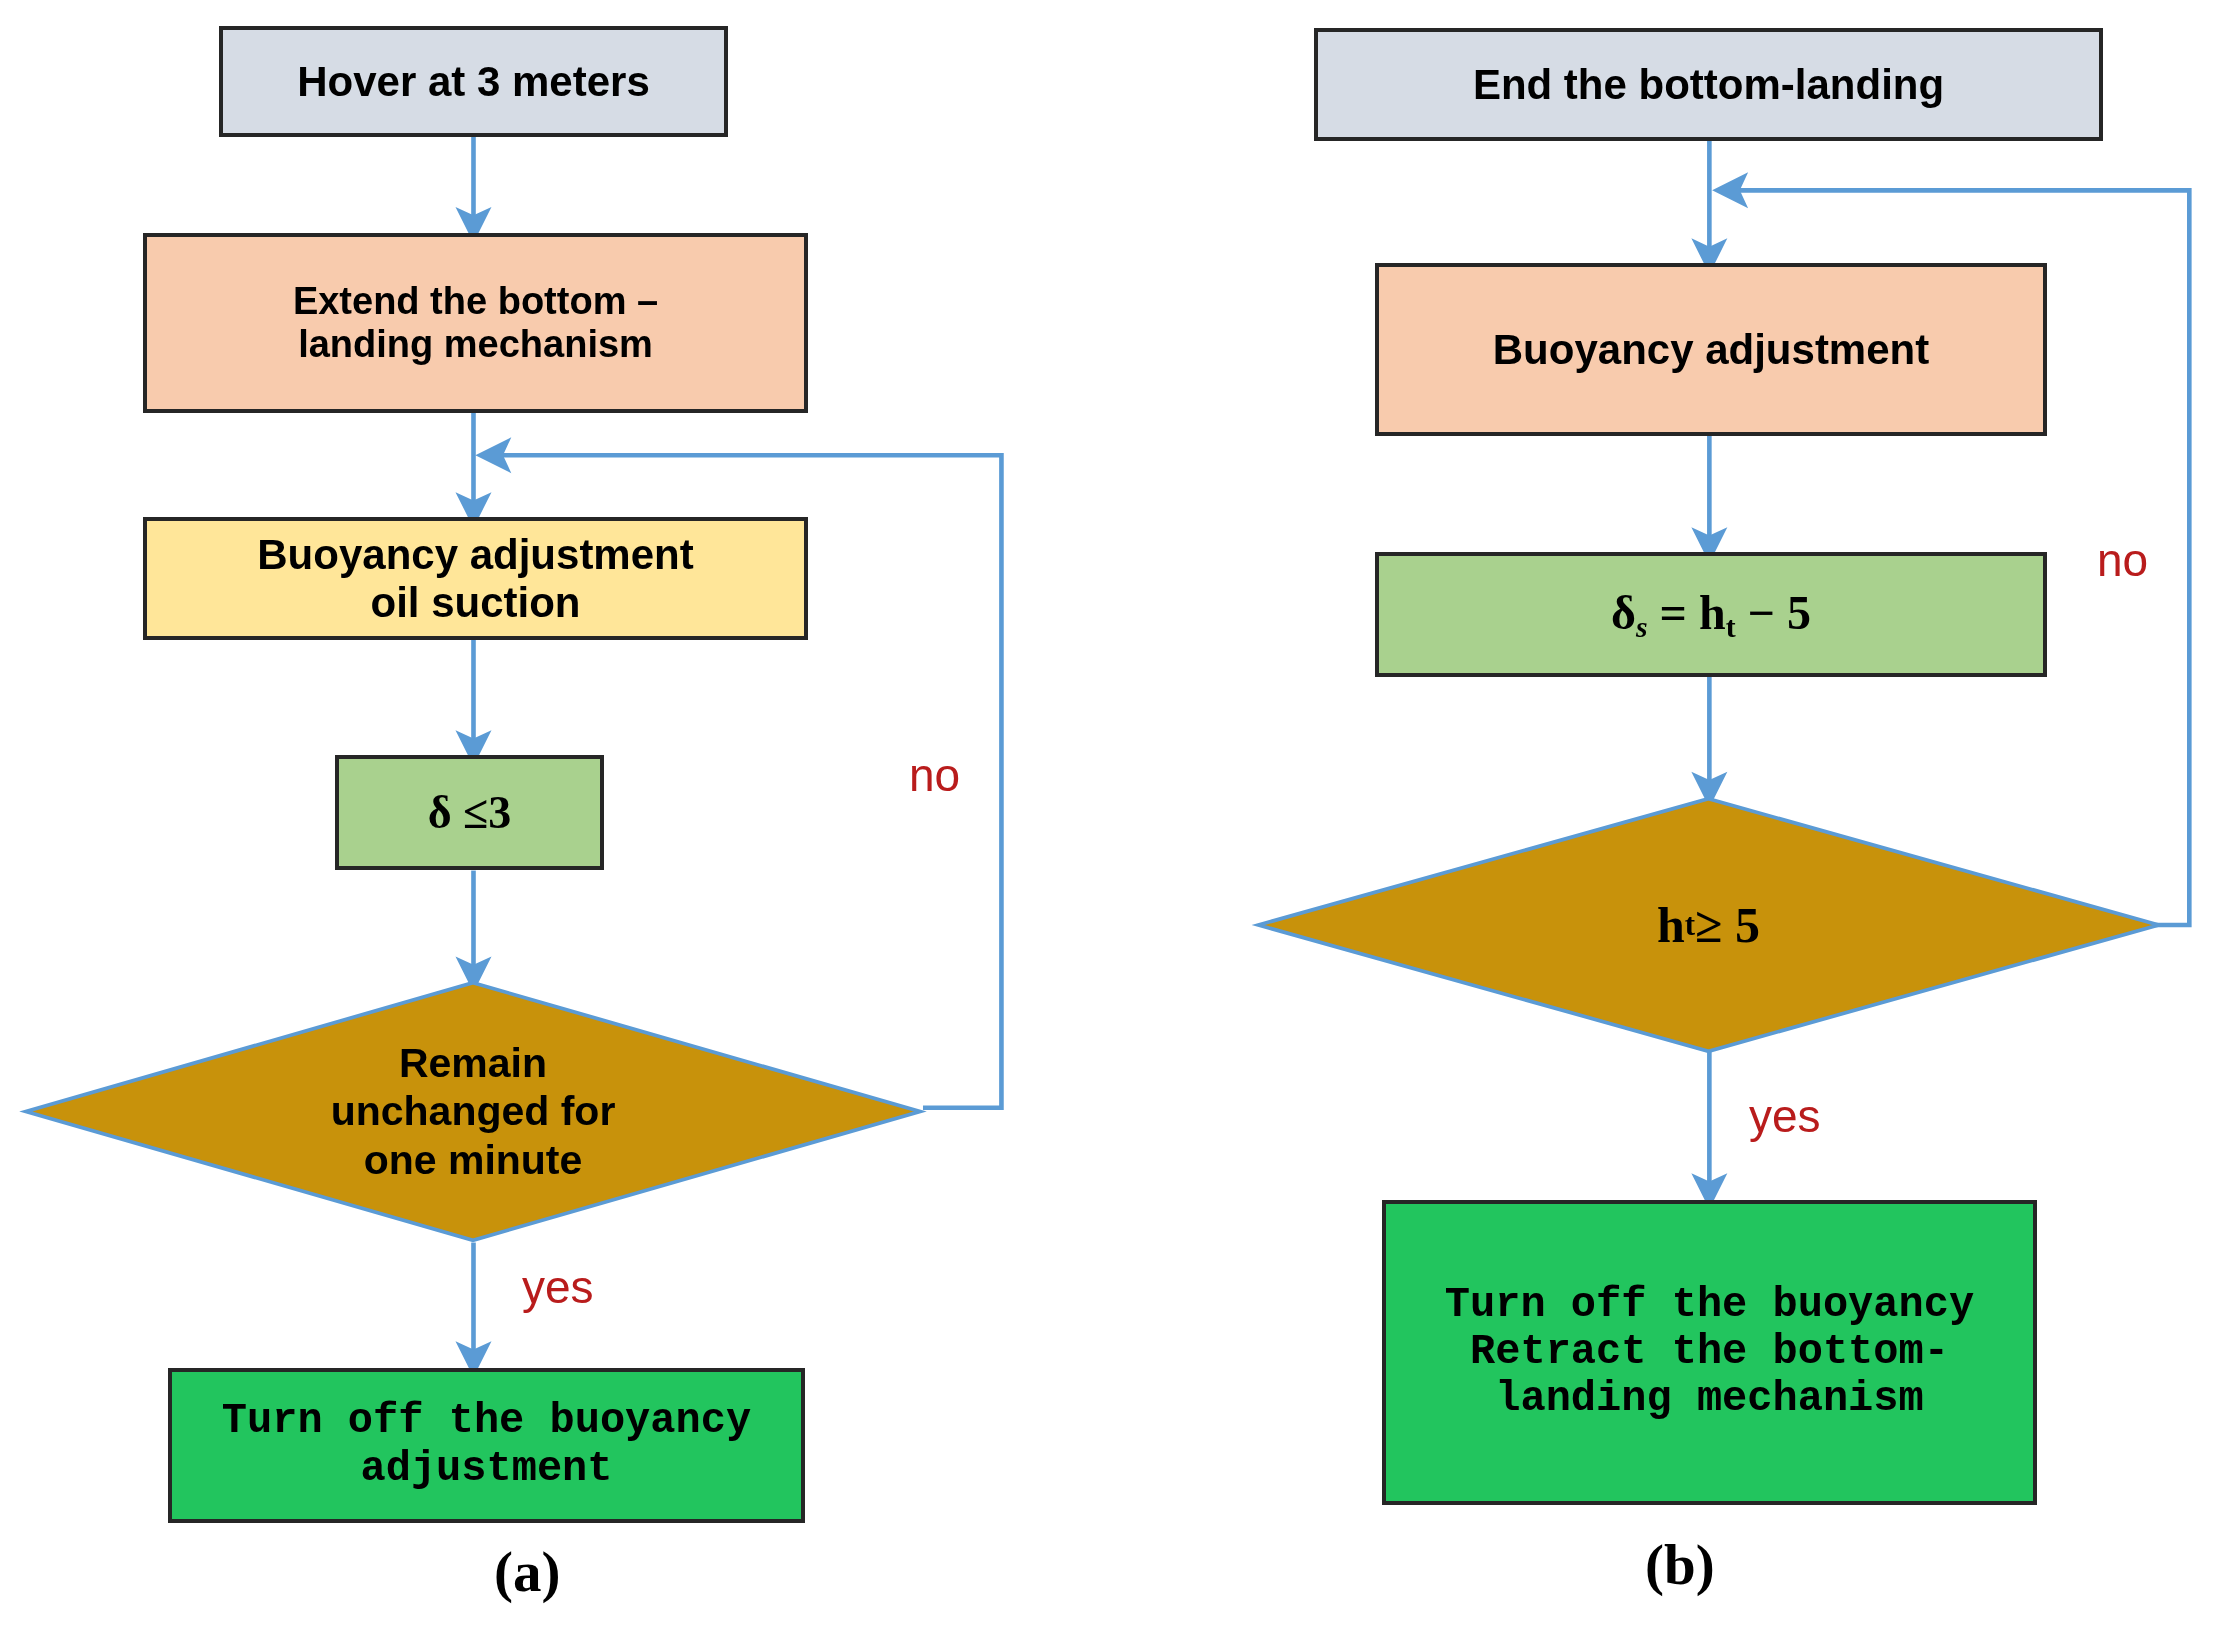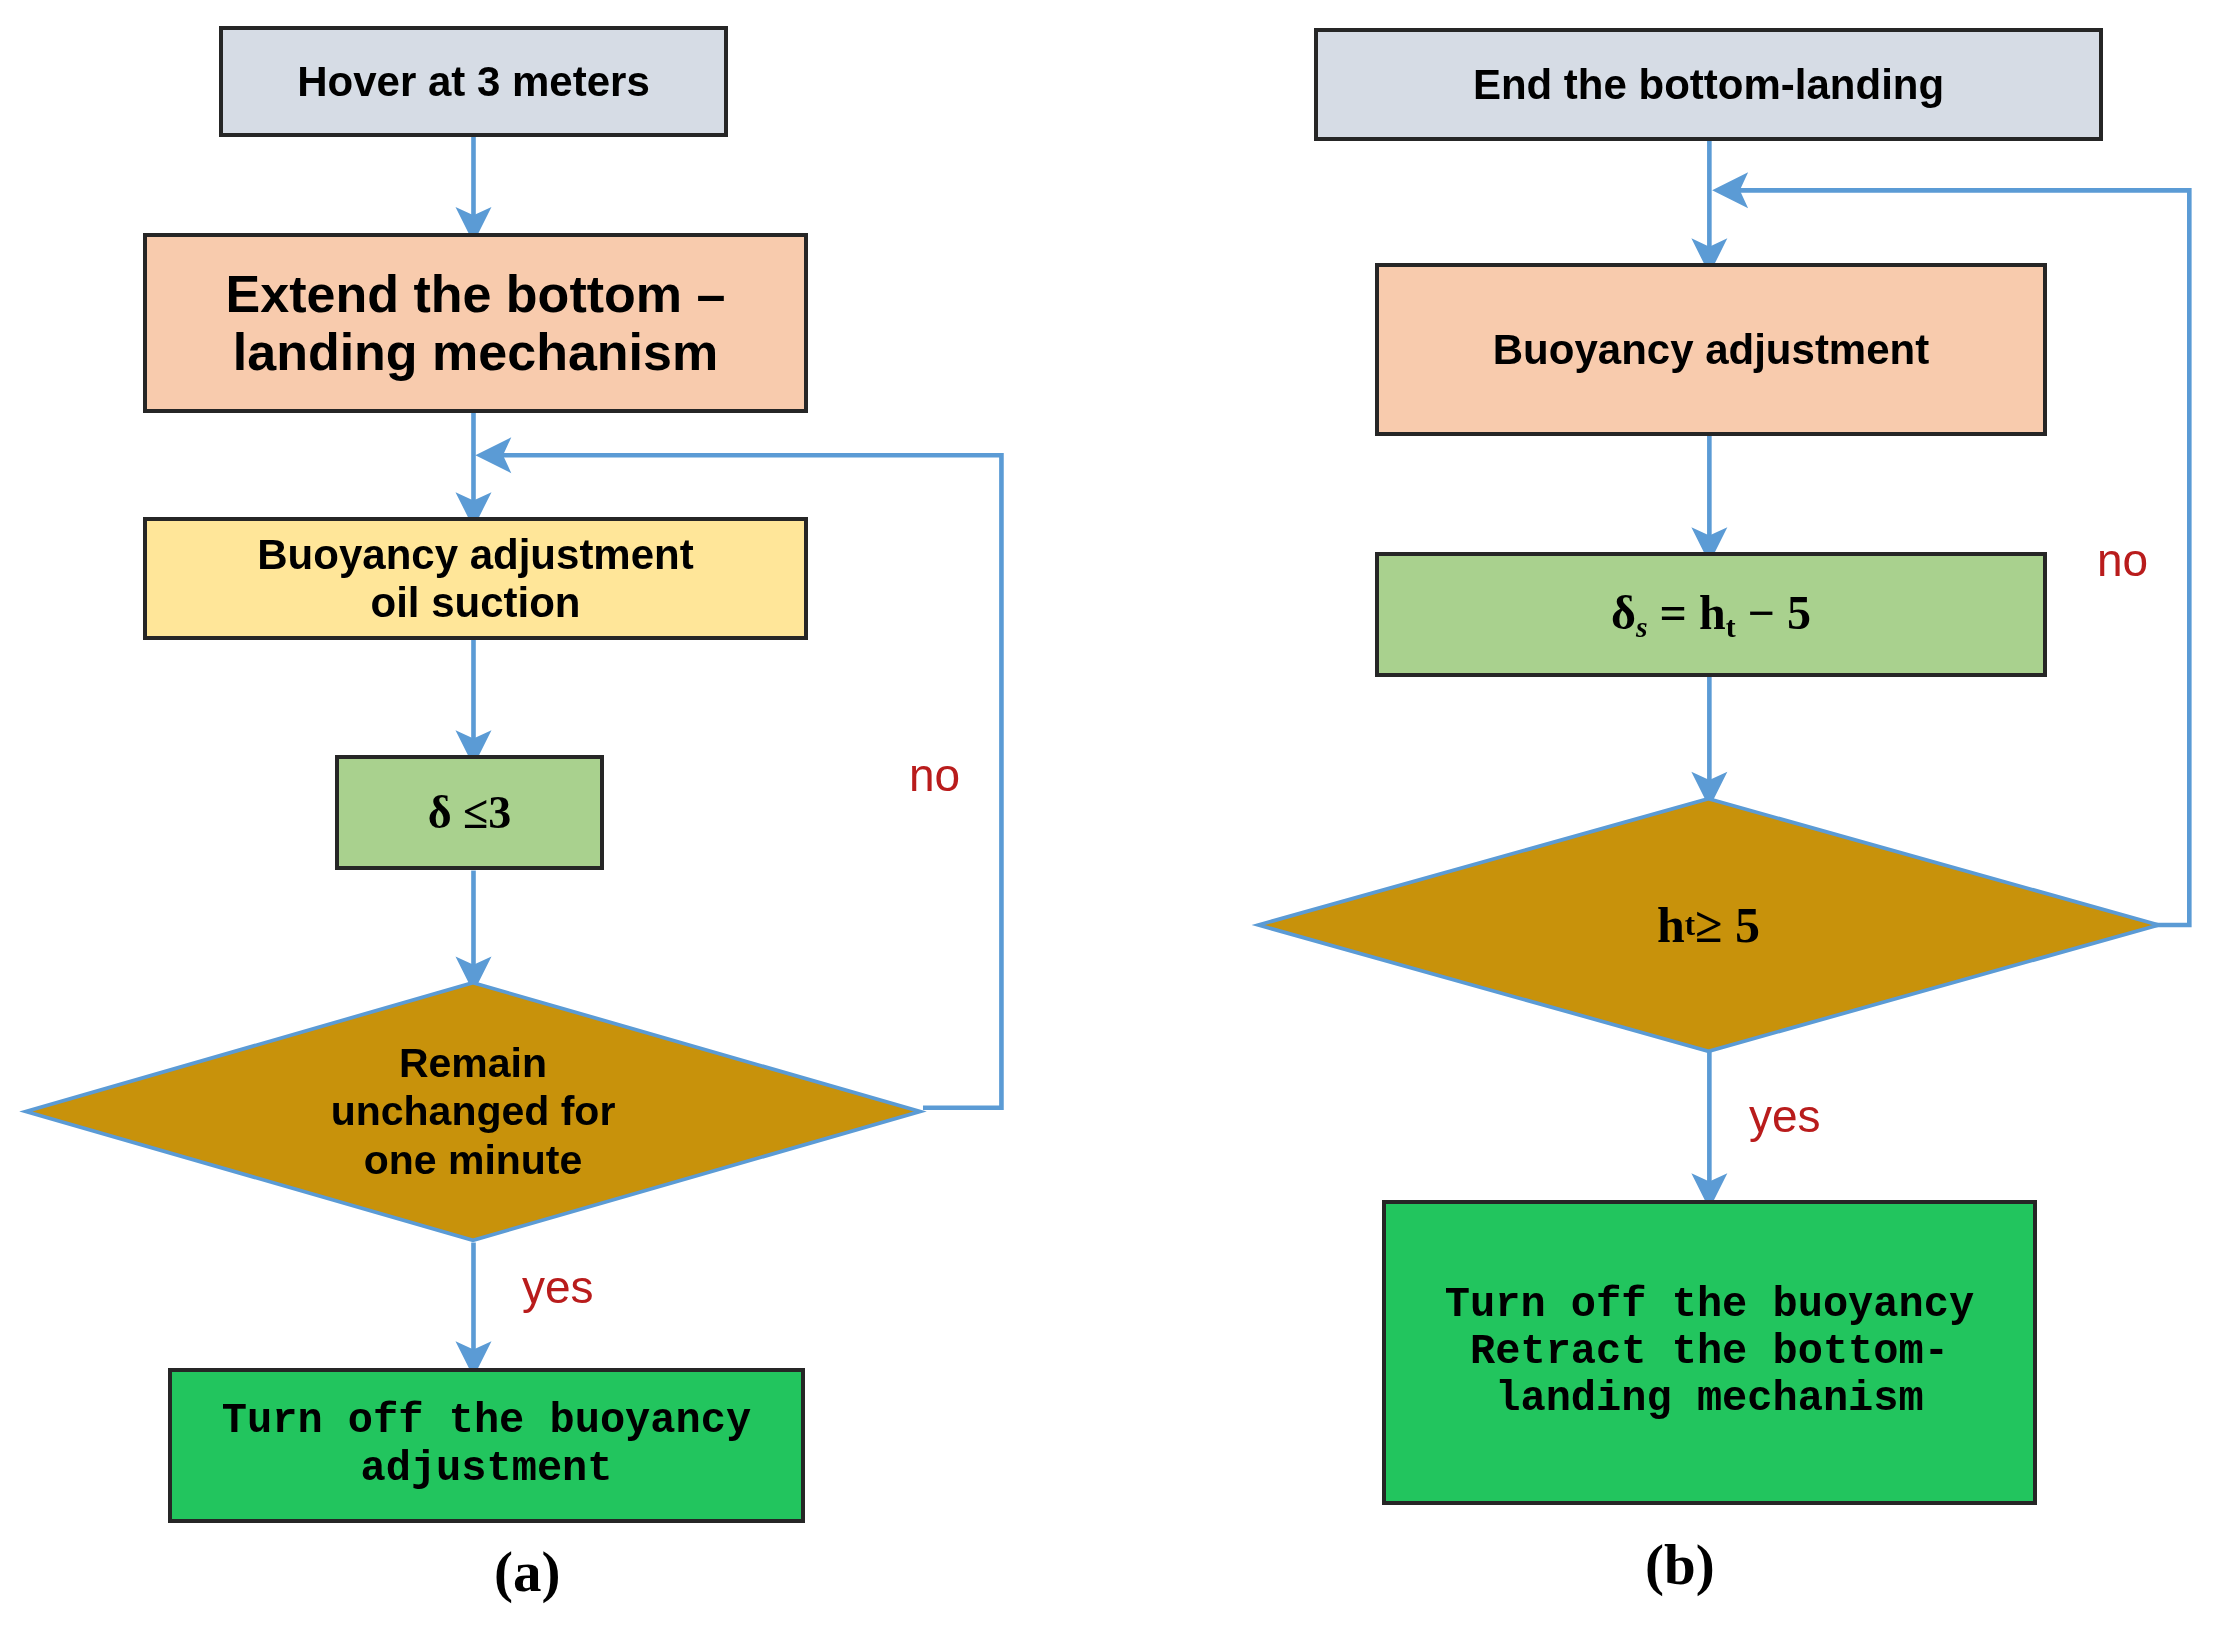--- a/index.html
+++ b/index.html
@@ -74,21 +74,21 @@
       <line x1="1852" y1="1135" x2="1852" y2="1290" marker-end="url(#ah)"></line>
     </g>
 
     <path d="M 2310 1002 L 2372 1002 L 2372 206 L 1875 206" stroke="#5b9bd5" stroke-width="5" fill="none" marker-end="url(#ah)"></path>
   </svg>
 
   <div class="node rect n-terminal" style="left:219px;top:26px;width:509px;height:111px;font-size:42px;">
     <span class="txt">Hover at 3 meters</span>
   </div>
 
-  <div class="node rect n-orange" style="left:143px;top:233px;width:665px;height:180px;font-size:52px;flex-direction:column;">
+  <div class="node rect n-orange" style="left:143px;top:233px;width:665px;height:180px;font-size:38px;flex-direction:column;">
     <span class="txt">Extend the bottom –</span>
     <span class="txt">landing mechanism</span>
   </div>
 
   <div class="node rect n-yellow" style="left:143px;top:517px;width:665px;height:123px;font-size:42px;flex-direction:column;">
     <span class="txt">Buoyancy adjustment</span>
     <span class="txt">oil suction</span>
   </div>
 
   <div class="node rect n-green" style="left:335px;top:755px;width:269px;height:115px;font-size:46px;">

